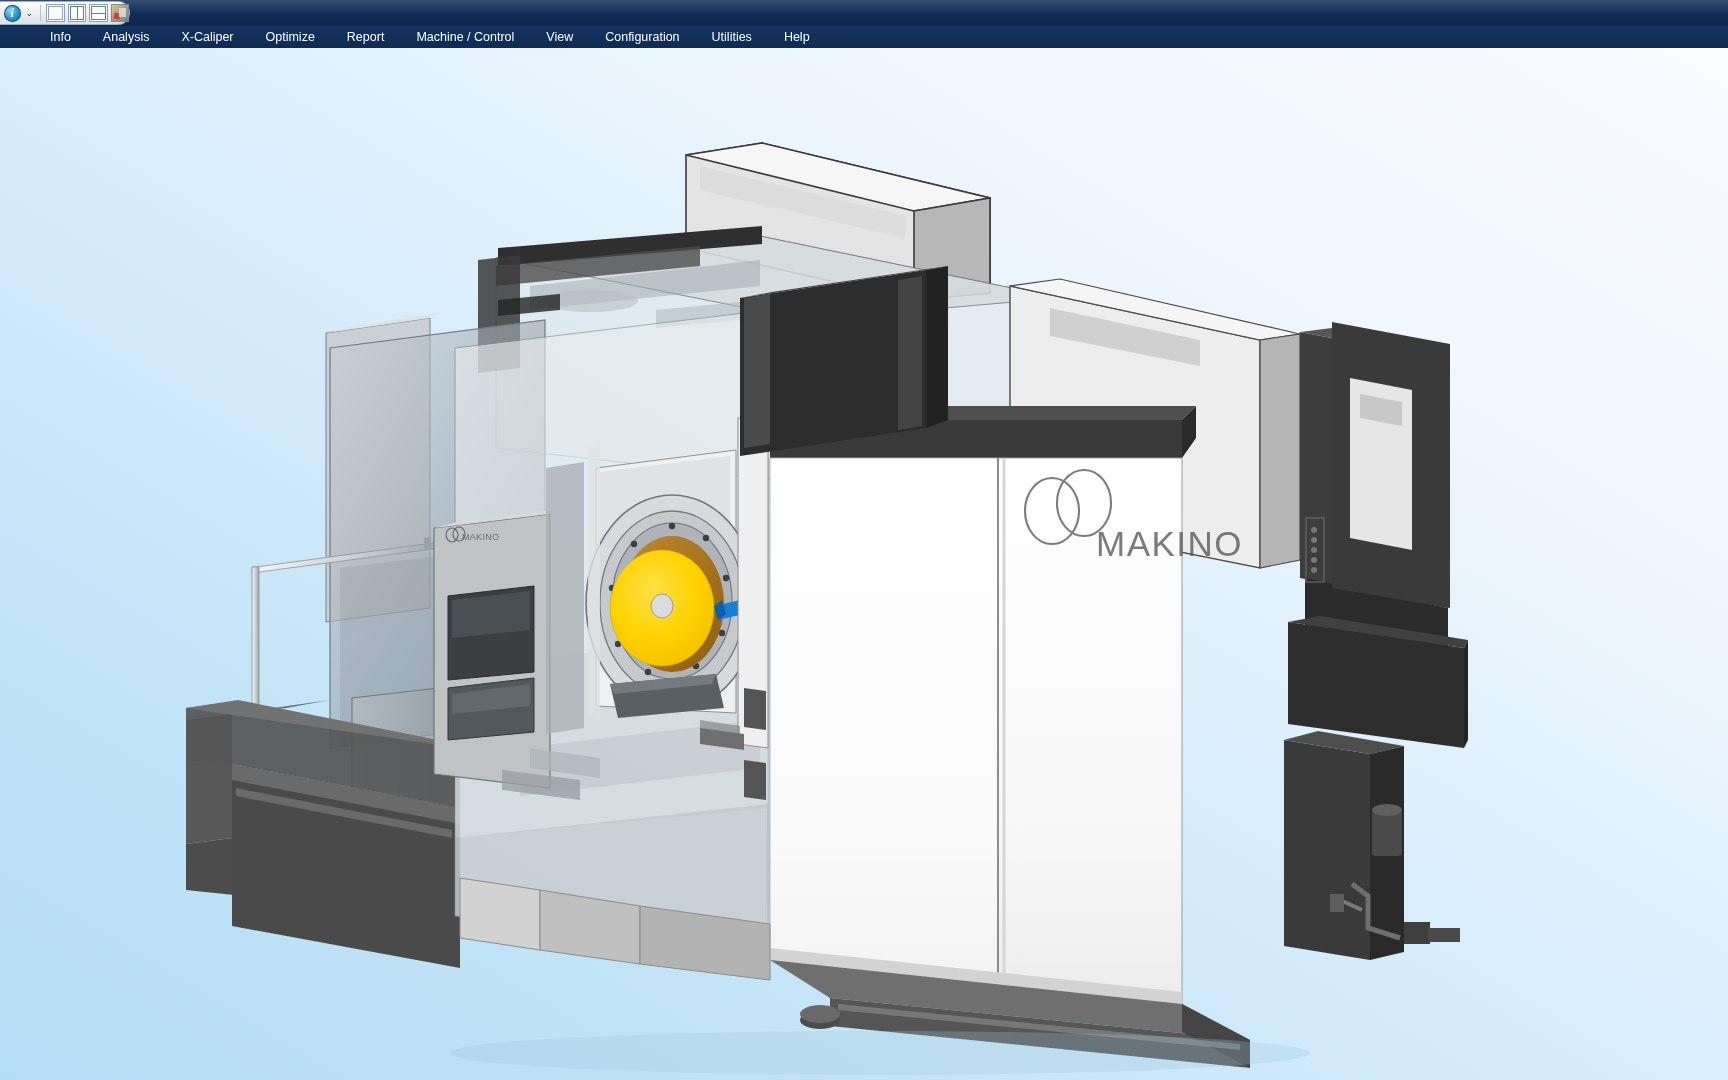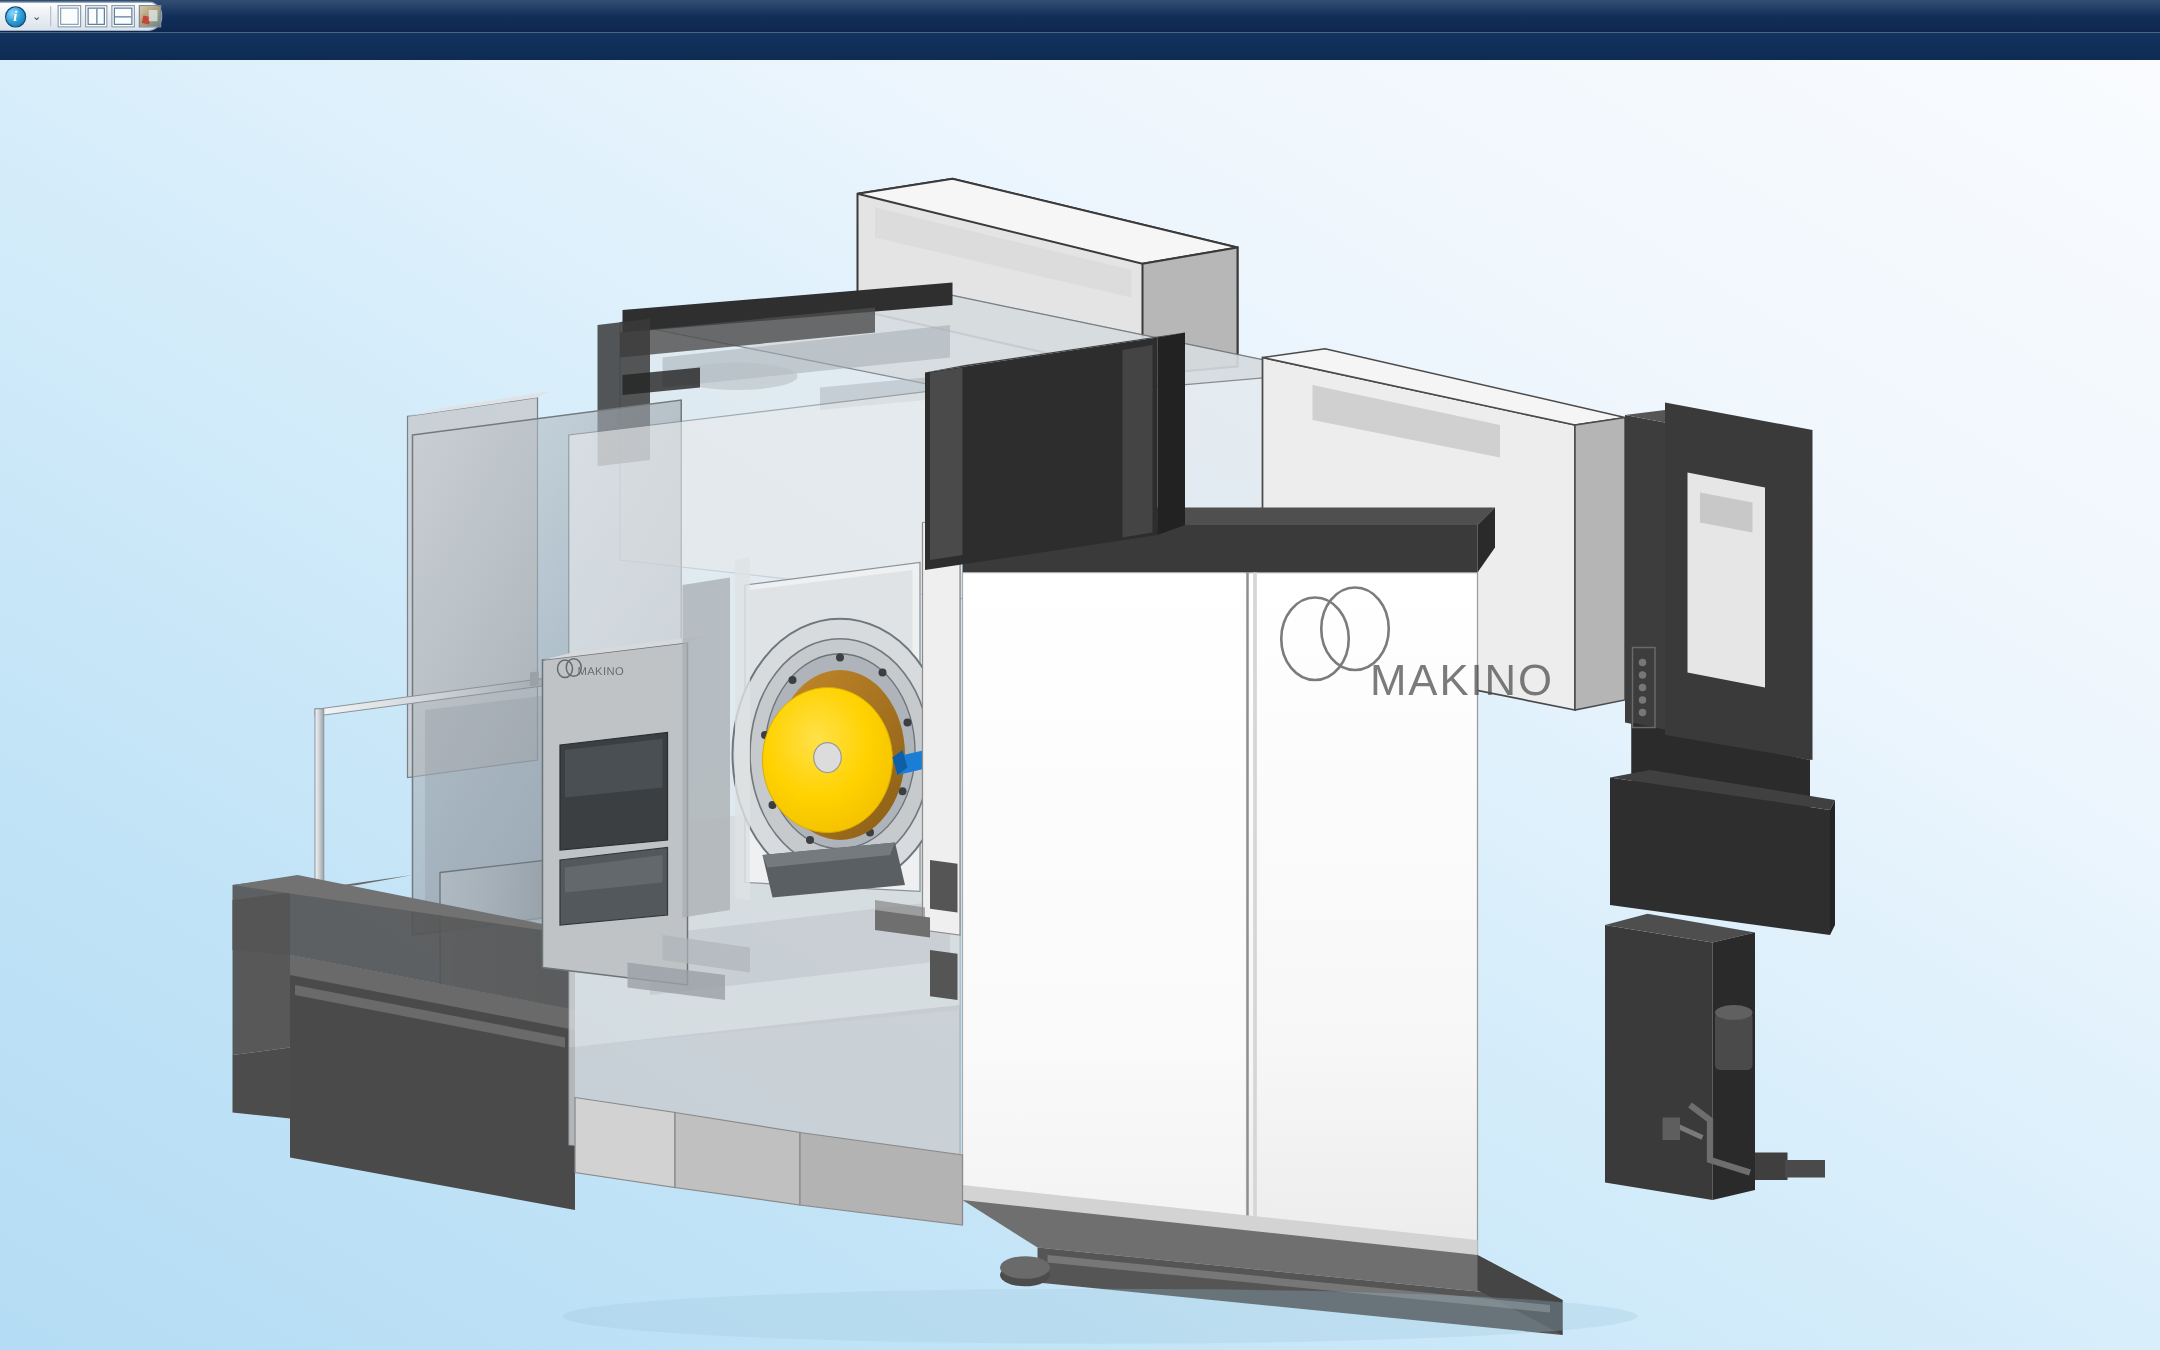--- a/index.html
+++ b/index.html
@@ -237,20 +237,32 @@
       <div class="qat-btn split-h">
           <span class="inner"></span>
         </div>
       <div class="qat-img"></div>
     </div>
 
   </div>
 
   <div class="menubar">
     <div class="proj-tab">ct</div>
+    <div class="menu-items">
+      <div class="menu-item">Info</div>
+      <div class="menu-item">Analysis</div>
+      <div class="menu-item">X-Caliper</div>
+      <div class="menu-item">Optimize</div>
+      <div class="menu-item">Report</div>
+      <div class="menu-item">Machine / Control</div>
+      <div class="menu-item">View</div>
+      <div class="menu-item">Configuration</div>
+      <div class="menu-item">Utilities</div>
+      <div class="menu-item">Help</div>
+    </div>
   </div>
 
   <div class="viewport">
 
     <svg class="machine-svg" viewBox="0 0 1728 1032" preserveAspectRatio="none">
 
       <defs>
         <linearGradient id="gPanelWhite" x1="0" y1="0" x2="0" y2="1">
           <stop offset="0%" stop-color="#ffffff"></stop>
           <stop offset="70%" stop-color="#f7f7f7"></stop>

